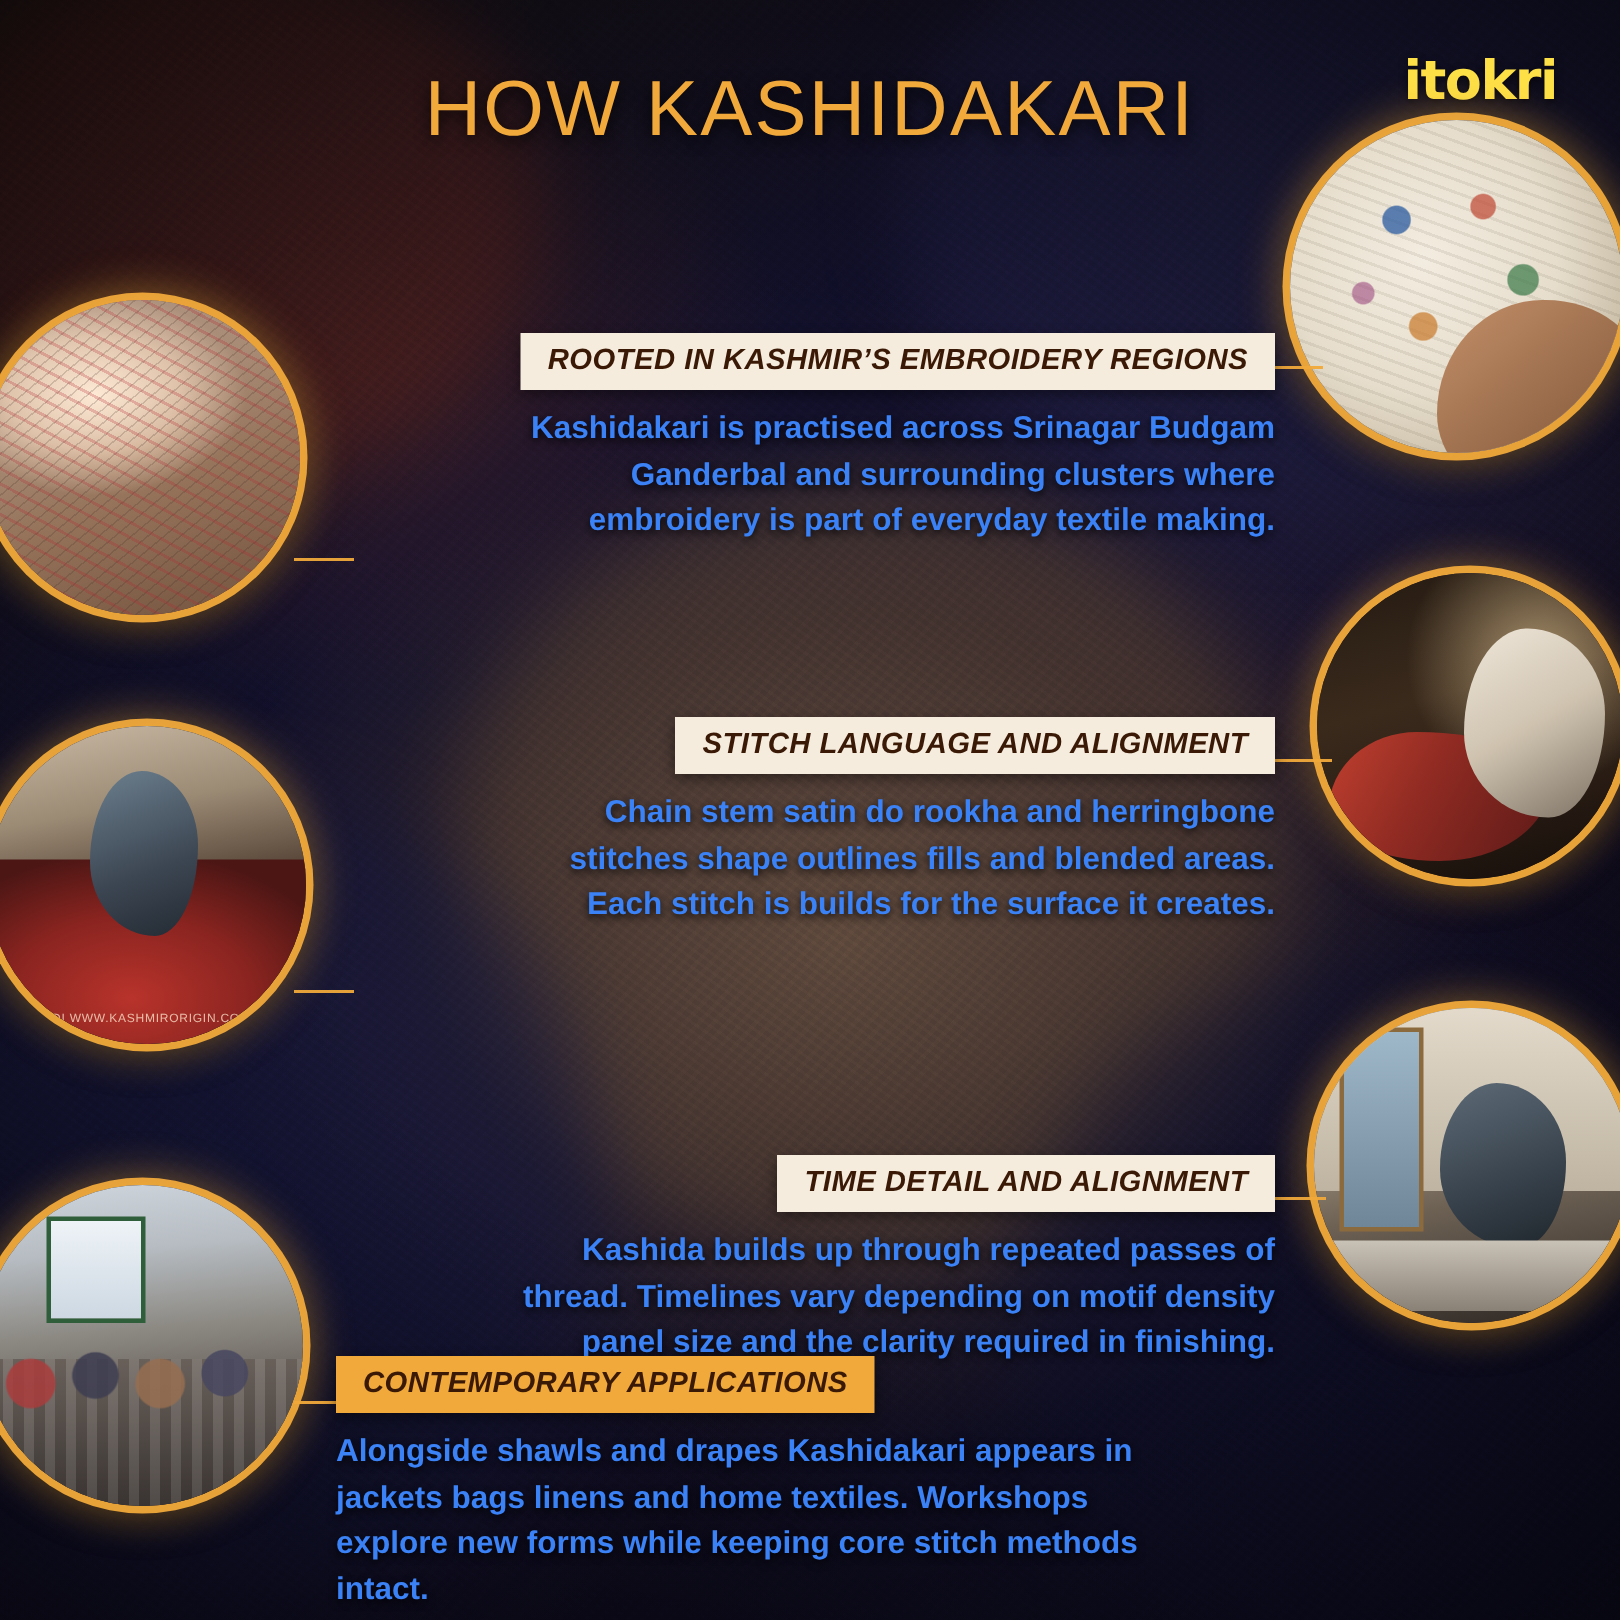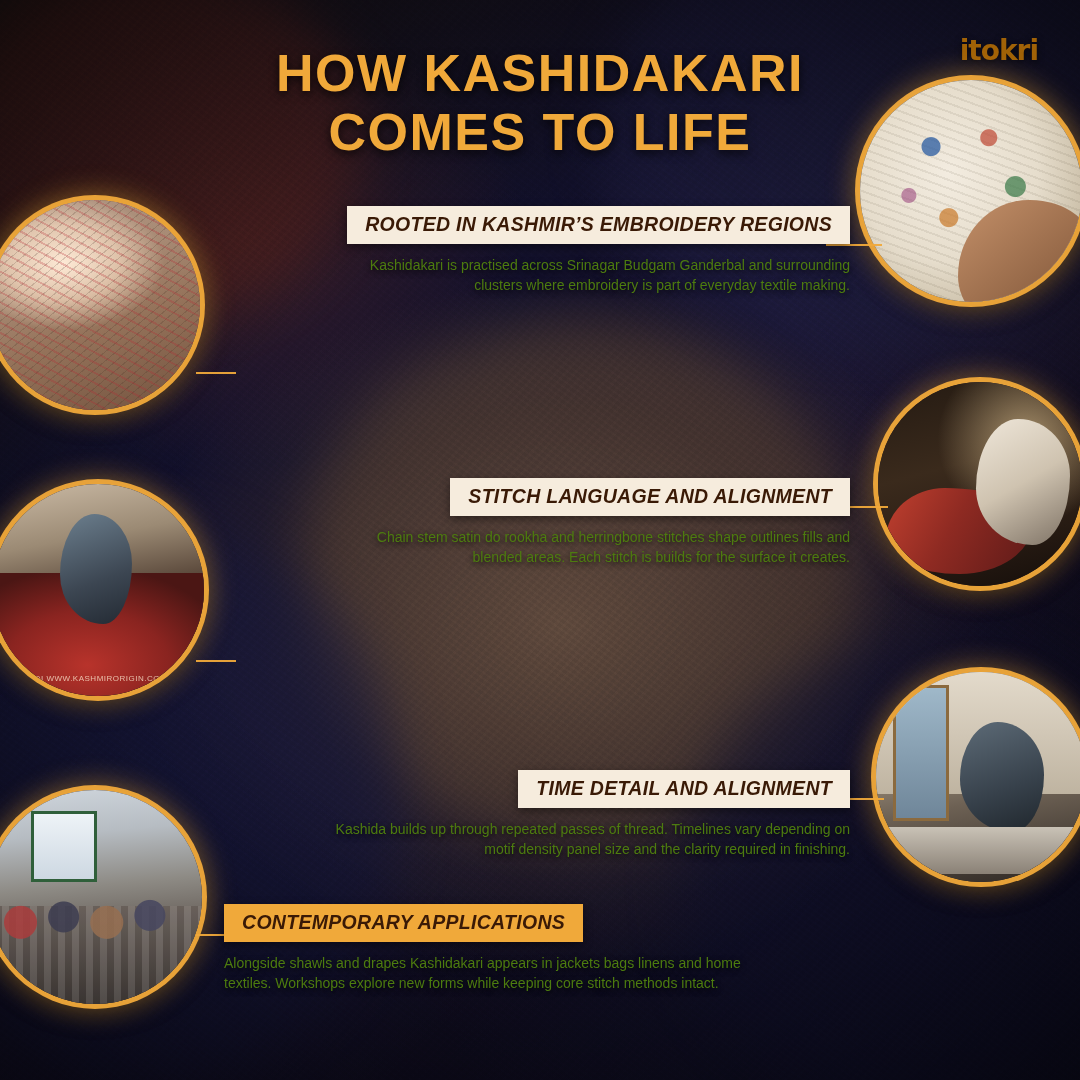--- a/index.html
+++ b/index.html
@@ -51,38 +51,38 @@
     position: absolute;
     inset: 0;
     background: linear-gradient(180deg, rgba(8,6,16,0.30) 0%, rgba(8,6,16,0.18) 35%, rgba(8,6,16,0.30) 100%);
   }
 
   
   .logo {
     position: absolute;
     top: 34px;
     right: 42px;
-    color: #a16207;
-    font-size: 28px;
+    color: #fde047;
+    font-size: 36px;
     font-weight: 700;
     letter-spacing: -1px;
     font-family: "DejaVu Sans", sans-serif;
     text-shadow: 0 2px 6px rgba(0,0,0,0.6);
   }
 
   
   .title {
     position: absolute;
     top: 44px;
     left: 0;
     width: 1080px;
     text-align: center;
     color: #f0a93a;
     font-size: 52px;
-    font-weight: 700;
+    font-weight: 400;
     letter-spacing: 1.5px;
     line-height: 1.14;
     text-shadow: 0 3px 10px rgba(0,0,0,0.75);
   }
   .title .l2 { display: block; }
 
   
   .section { position: absolute; }
   .badge {
     display: inline-block;
@@ -92,24 +92,24 @@
     font-style: italic;
     letter-spacing: 0.3px;
     color: #3a1a06;
     white-space: nowrap;
     box-shadow: 0 3px 9px rgba(0,0,0,0.45);
   }
   .badge.cream { background: #f6ecdd; }
   .badge.amber { background: #f0a93a; }
   .body {
     margin-top: 11px;
-    font-size: 14px;
-    font-weight: 400;
+    font-size: 21px;
+    font-weight: 700;
     line-height: 1.46;
-    color: #4d7c0f;
+    color: #3b82f6;
     text-shadow: 0 2px 6px rgba(0,0,0,0.85);
   }
   .align-right { text-align: right; }
   .align-left  { text-align: left; }
   .badge-row-right { text-align: right; }
 
   
   .connector {
     position: absolute;
     height: 2px;
@@ -276,21 +276,20 @@
   <div class="bg-blob" style="left:-120px; top:520px;  width:520px; height:560px; background:#181a44;"></div>
   <div class="bg-blob" style="left:680px;  top:640px;  width:500px; height:480px; background:#141436;"></div>
   <div class="bg-weave"></div>
   <div class="bg-dim"></div>
   <div class="bg-vignette"></div>
 
   <div class="logo">itokri</div>
 
   <div class="title">
     <span>HOW KASHIDAKARI</span>
-    <span class="l2">COMES TO LIFE</span>
   </div>
 
   <div class="photo p1" style="left:-10px; top:200px; width:210px; height:210px;">
     <div class="img"></div>
     <div class="threads"></div>
   </div>
 
   <div class="photo p2" style="left:860px; top:80px; width:222px; height:222px;">
     <div class="img"></div>
     <div class="flowers"></div>
@@ -319,21 +318,21 @@
 
   <div class="photo p6" style="left:876px; top:672px; width:210px; height:210px;">
     <div class="img"></div>
     <div class="wall"></div>
     <div class="door"></div>
     <div class="figure"></div>
     <div class="loom"></div>
   </div>
 
   <div class="connector" style="left:826px; top:244px; width:56px;"></div>
-  <div class="section" style="left:330px; top:206px; width:520px;">
+  <div class="section" style="left:330px; top:222px; width:520px;">
     <div class="badge-row-right">
       <span class="badge cream">ROOTED IN KASHMIR’S EMBROIDERY REGIONS</span>
     </div>
     <div class="body align-right">Kashidakari is practised across Srinagar Budgam Ganderbal and surrounding clusters where embroidery is part of everyday textile making.</div>
   </div>
 
   <div class="connector" style="left:196px; top:372px; width:40px;"></div>
   <div class="section" style="left:224px; top:340px; width:540px;">
   </div>
 

